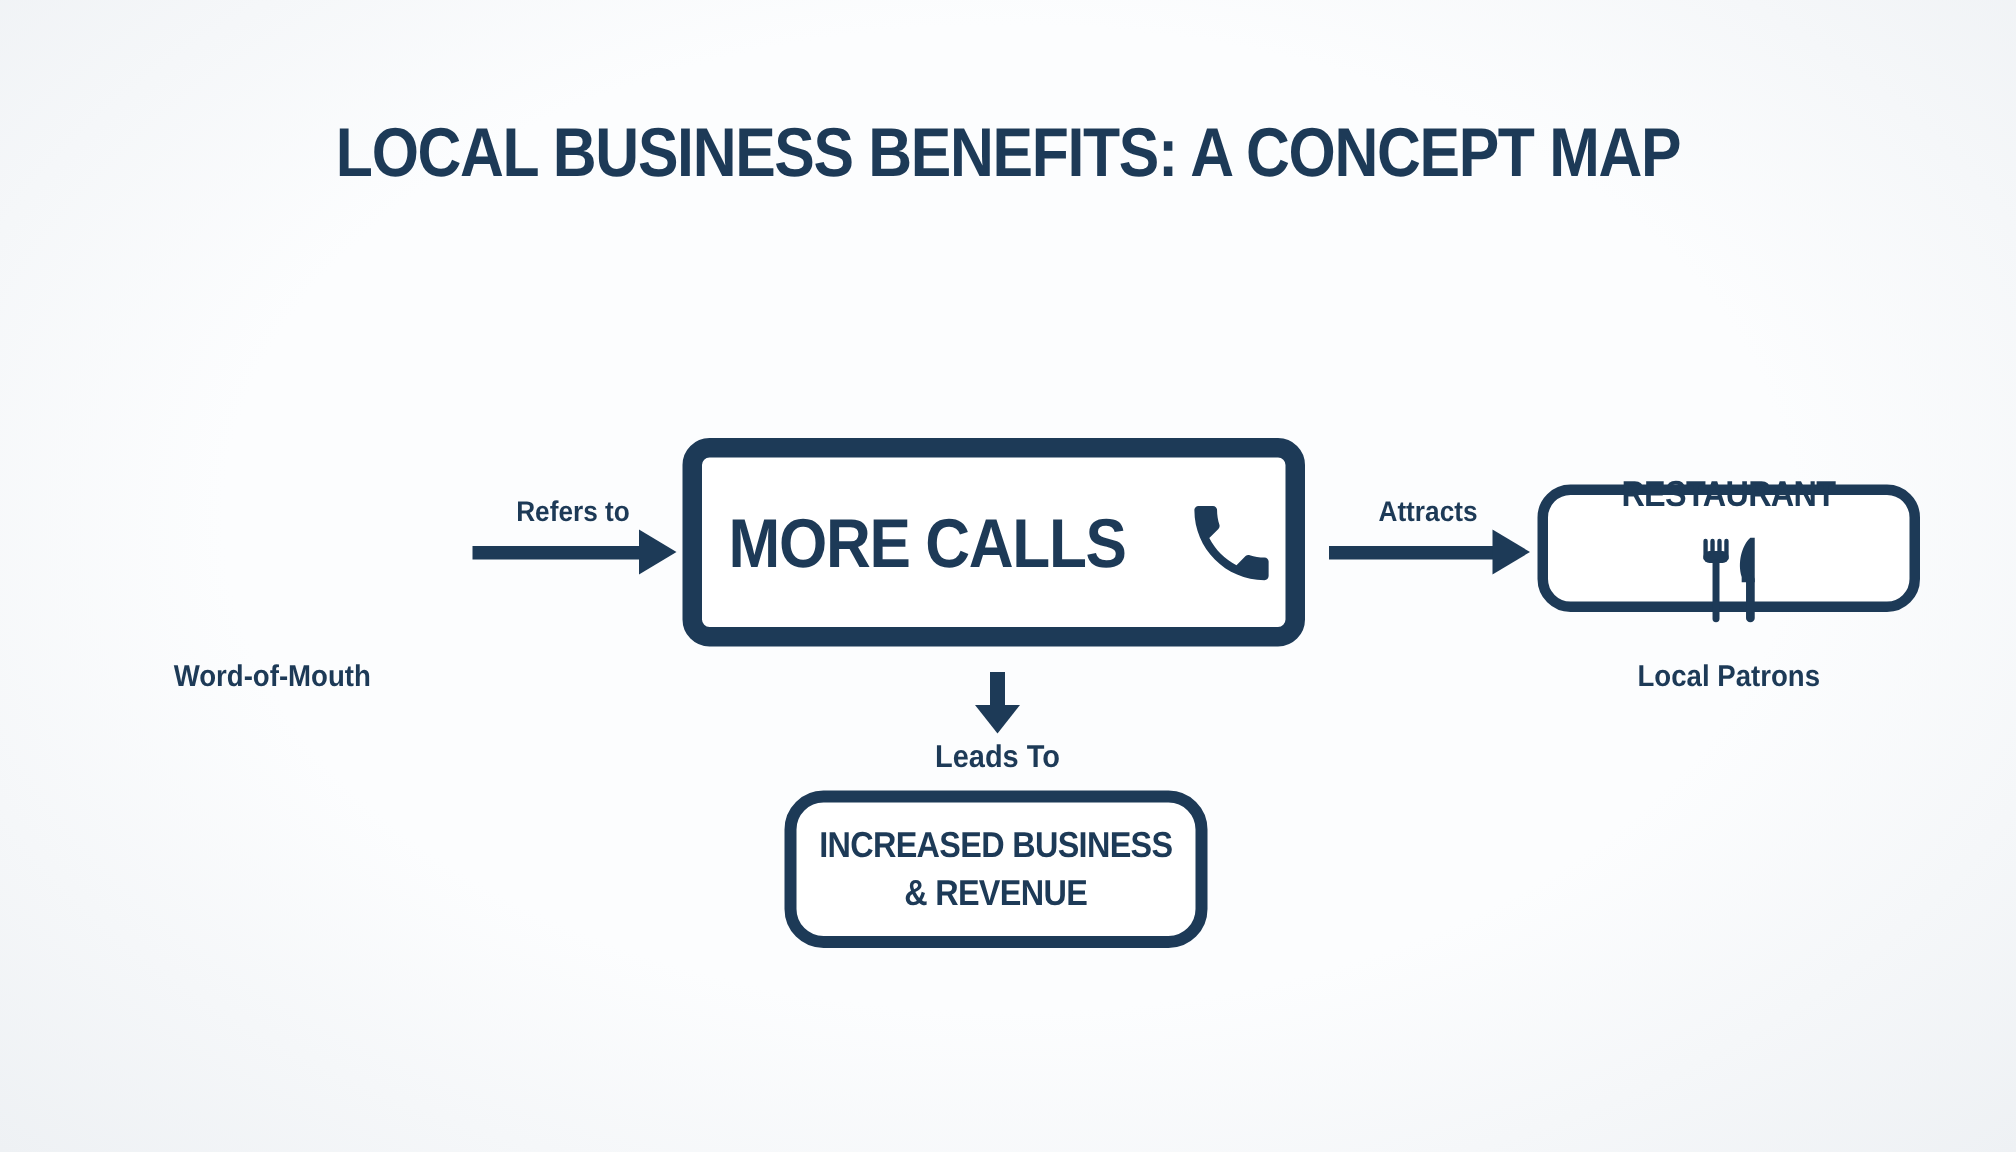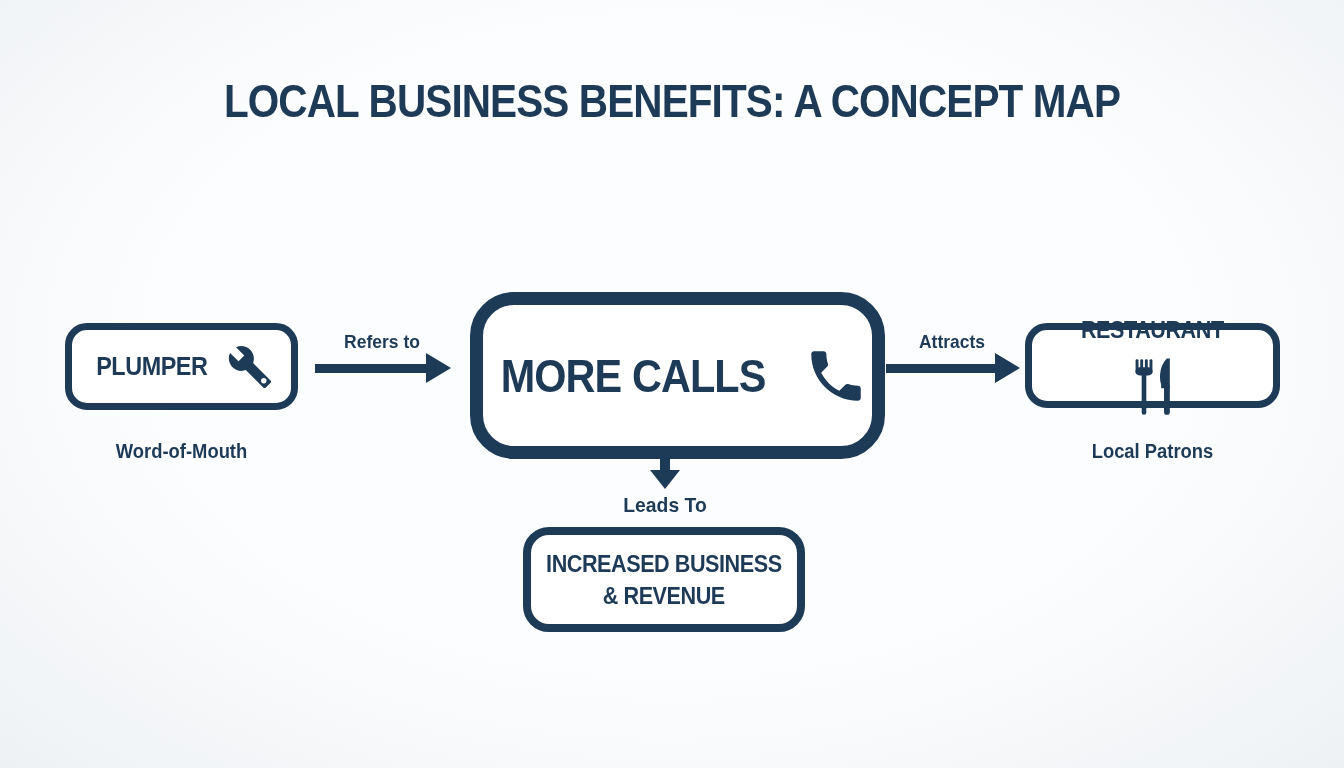--- a/index.html
+++ b/index.html
@@ -100,34 +100,27 @@
   }
   .icon { flex-shrink: 0; }
 </style>
 </head>
 <body>
 
 <div class="canvas">
 
   <h1 class="title">LOCAL BUSINESS BENEFITS: A CONCEPT MAP</h1>
 
-  <div class="node node-small" style="left:65px; top:323px; width:233px; height:87px;">
-    <span class="node-label label-small">PLUMPER</span>
-    <svg class="icon" width="46" height="46" viewBox="0 0 24 24">
-      <path fill="#1d3a57" d="M22.7 19l-9.1-9.1c.9-2.3.4-5-1.5-6.9-2-2-5-2.4-7.4-1.3L9 6 6 9 1.6 4.7C.4 7.1.9 10.1 2.9 12.1c1.9 1.9 4.6 2.4 6.9 1.5l9.1 9.1c.4.4 1 .4 1.4 0l2.3-2.3c.5-.4.5-1.1.1-1.4z"></path>
-      <circle fill="#ffffff" cx="19.2" cy="19.2" r="1.4"></circle>
-    </svg>
-  </div>
   <div class="sublabel" style="left:65px; top:440px; width:233px;">Word-of-Mouth</div>
 
   <div class="edge-label" style="left:313px; top:331px; width:138px;">Refers to</div>
   <div class="shaft-h" style="left:315px; top:364px; width:112px;"></div>
   <div class="head-right" style="left:426px; top:353px;"></div>
 
-  <div class="node node-large" style="left:470px; top:292px; width:415px; height:167px;">
+  <div class="node node-large" style="left:455px; top:292px; width:415px; height:139px;border-radius:18px;">
     <span class="node-label label-large">MORE CALLS</span>
     <svg class="icon" width="66" height="66" viewBox="0 0 24 24">
       <path fill="#1d3a57" d="M6.62 10.79c1.44 2.83 3.76 5.14 6.59 6.59l2.2-2.2c.27-.27.67-.36 1.02-.24 1.12.37 2.33.57 3.57.57.55 0 1 .45 1 1V20c0 .55-.45 1-1 1-9.39 0-17-7.61-17-17 0-.55.45-1 1-1h3.5c.55 0 1 .45 1 1 0 1.25.2 2.45.57 3.57.11.35.03.74-.25 1.02l-2.2 2.2z"></path>
     </svg>
   </div>
 
   <div class="edge-label" style="left:884px; top:331px; width:136px;">Attracts</div>
   <div class="shaft-h" style="left:886px; top:364px; width:110px;"></div>
   <div class="head-right" style="left:995px; top:353px;"></div>
 

